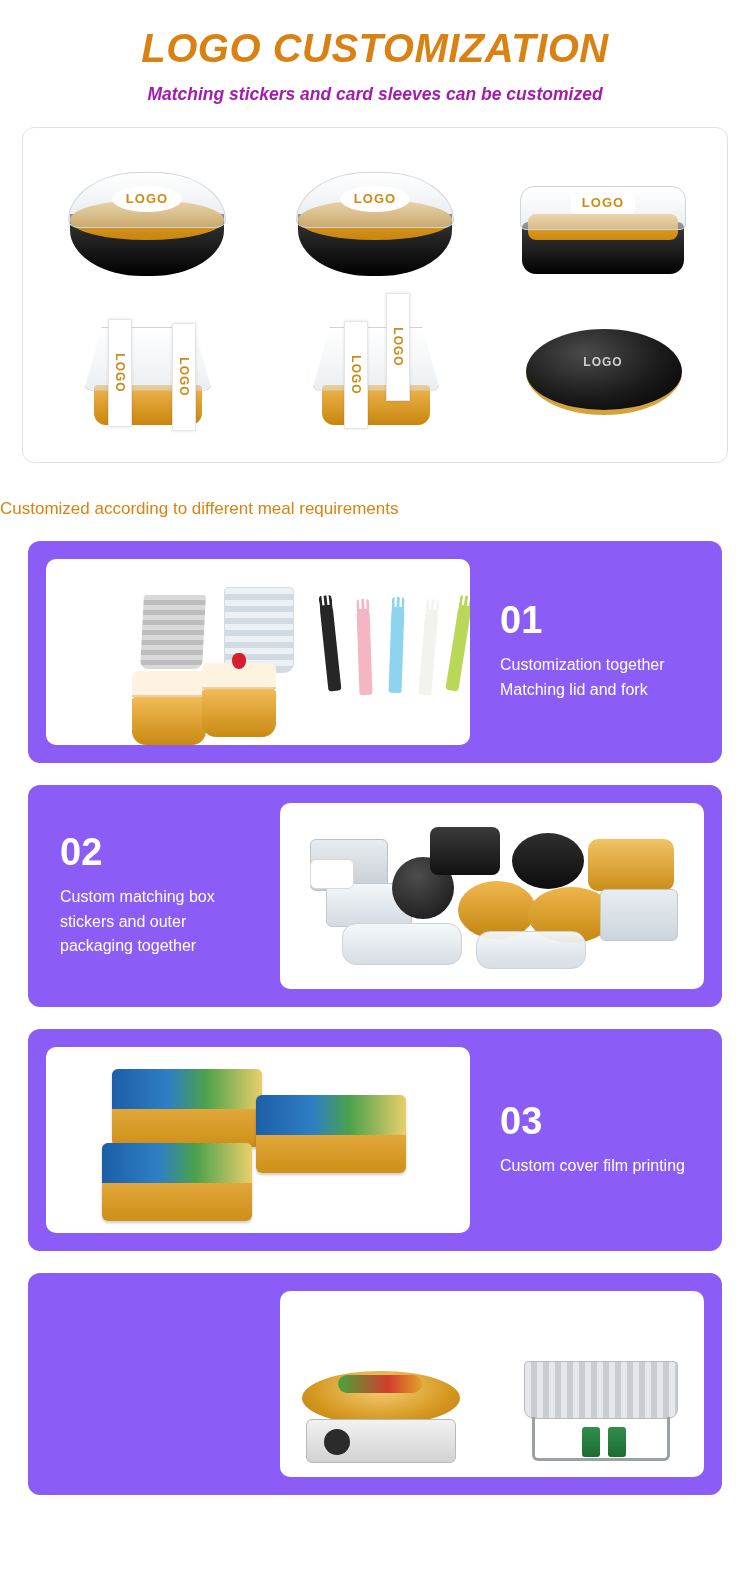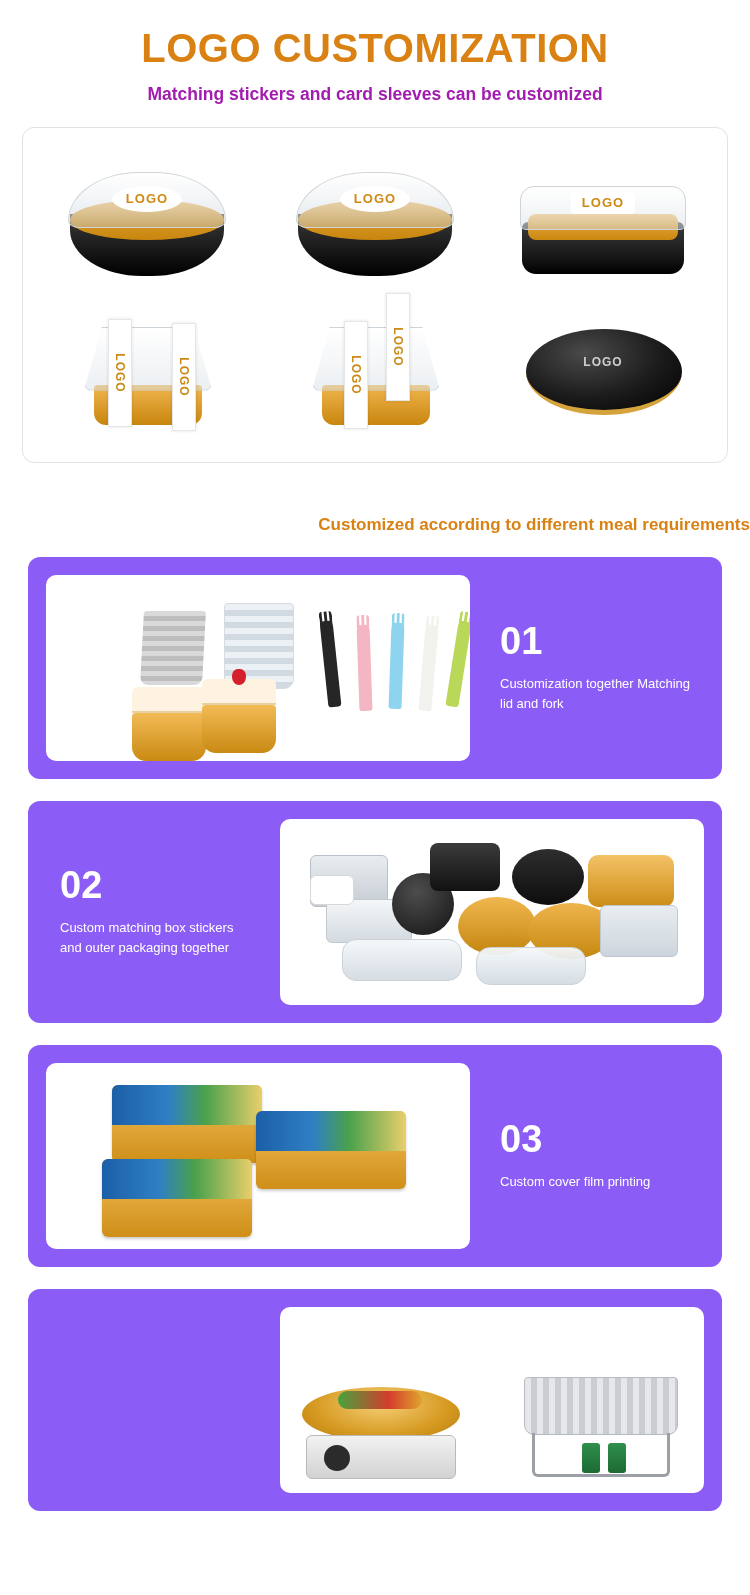--- a/index.html
+++ b/index.html
@@ -11,21 +11,21 @@
   }
   .page {
     width: 750px;
     min-height: 1595px;
     background: #ffffff;
     position: relative;
     overflow: hidden;
   }
 
   
-  .header { padding-top: 26px; text-align: center; }
+  .header { padding-top: 26px; text-align: center; font-style: italic; }
   .main-title {
     font-size: 40px;
     font-weight: bold;
     color: #d98213;
     letter-spacing: 0.5px;
     line-height: 1.1;
   }
   .sub-title {
     margin-top: 14px;
     font-size: 17.5px;
@@ -146,25 +146,25 @@
     border-radius: 50%;
     border-bottom: 5px solid #d5a33c;
   }
   .lid-word {
     position: absolute; left: 50%; top: 48px; transform: translateX(-50%);
     color: #cfcfcf; font-size: 12px; font-weight: bold; letter-spacing: 1px;
   }
 
   
   .caption {
-    text-align: right;
+    text-align: left;
     font-size: 17px;
-    font-weight: bold;
+    font-weight: normal;
     color: #d98213;
-    margin-top: 52px;
+    margin-top: 36px;
   }
 
   
   .features { margin-top: 22px; padding: 0 28px; }
   .feature {
     background: #8b5cf6;
     border-radius: 12px;
     height: 222px;
     margin-bottom: 22px;
     display: flex;
@@ -186,21 +186,21 @@
     color: #ffffff;
     padding: 0 6px 0 14px;
   }
   .fnum {
     font-size: 38px;
     font-weight: bold;
     line-height: 1;
     margin-bottom: 14px;
   }
   .fdesc {
-    font-size: 13px;
+    font-size: 16px;
     line-height: 1.55;
   }
   .feature.text-left .ftext { padding: 0 10px 0 14px; }
 
   
   .ill { position: absolute; }
 
   
   .foil-stack {
     left: 96px; top: 36px; width: 62px; height: 74px;

